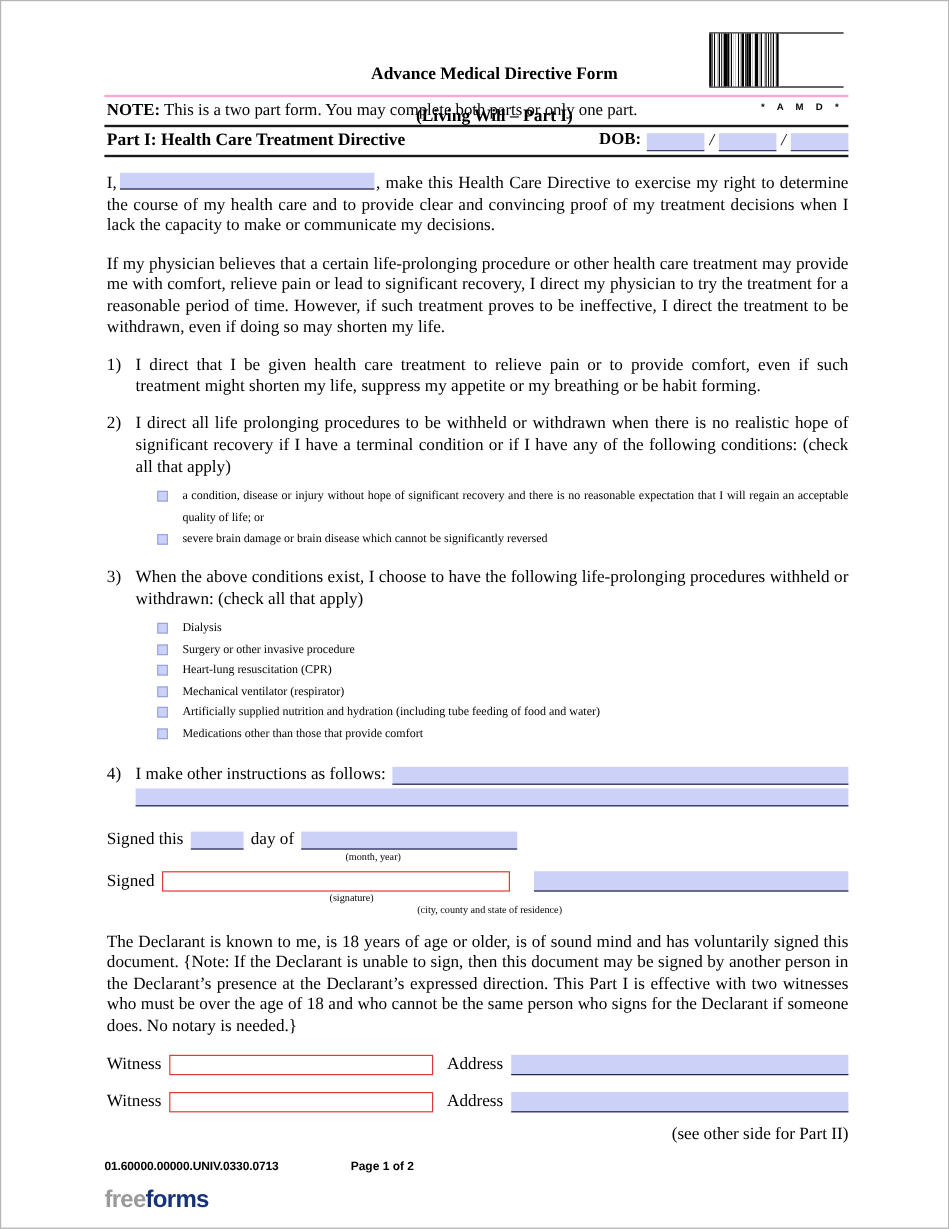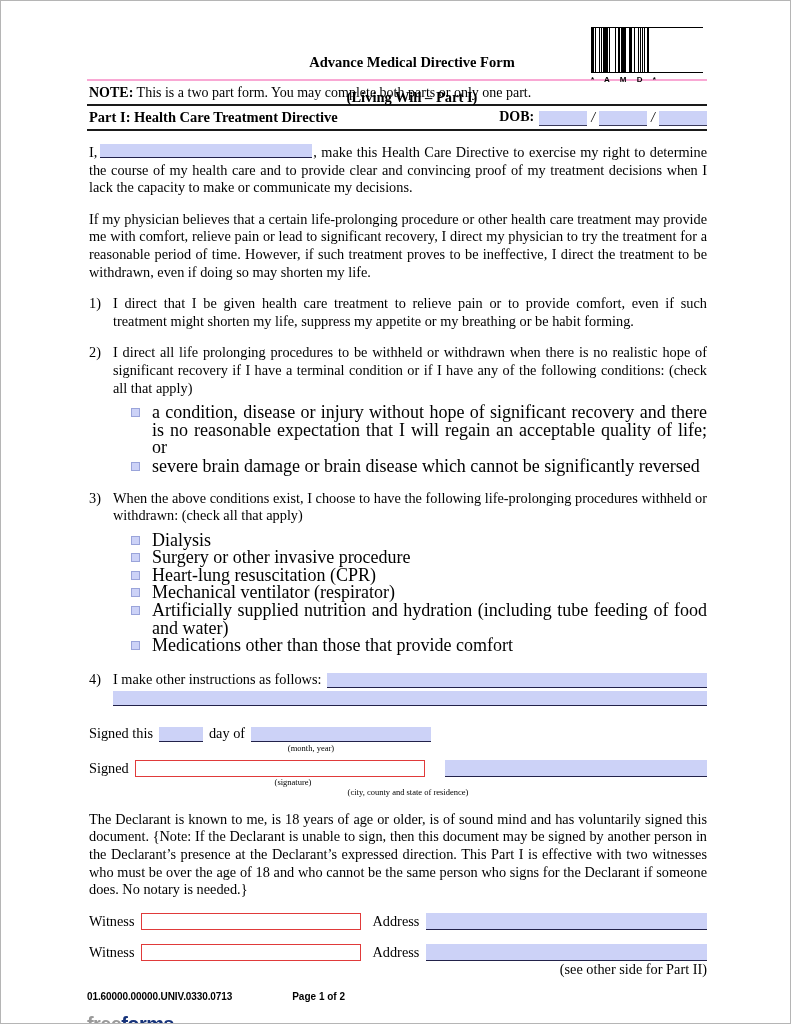--- a/index.html
+++ b/index.html
@@ -91,26 +91,26 @@
     height: 44px;
     width: 112px;
     display: flex;
     align-items: stretch;
     border-top: 1px solid #000;
     border-bottom: 1px solid #000;
     background: #fff;
   }
   .barcode i { display: block; height: 100%; }
   .barcode-text {
-    margin-top: 2px;
+    margin-top: 12px;
     font-family: "Liberation Sans", sans-serif;
     font-size: 8px;
     font-weight: bold;
     letter-spacing: 4px;
-    text-align: left;
+    text-align: right;
     color: #000;
   }
 
   
   .note-row {
     border-top: 2px solid #f9a8d4;
     border-bottom: 1px solid #1a1a1a;
     padding: 3px 0 3px 2px;
     font-size: 14px;
     line-height: 17px;
@@ -181,21 +181,21 @@
   .numitem .body {
     flex: 1 1 auto;
     text-align: justify;
   }
 
   
   .cblist { margin: 7px 0 0 44px; }
   .cbrow {
     display: flex;
     align-items: flex-start;
-    font-size: 18px;
+    font-size: 10px;
     line-height: 17.6px;
     margin-top: 1px;
   }
   .cbrow .cb {
     flex: 0 0 auto;
     width: 9px;
     height: 9px;
     margin: 4px 12px 0 0;
     background: #ccd2f7;
     border: 1px solid #9aa4da;
@@ -306,21 +306,21 @@
   .addr-field {
     flex: 1 1 auto;
     height: 16px;
     background: #ccd2f7;
     border-bottom: 1px solid #22224a;
     margin-left: 7px;
   }
   .other-side {
     text-align: right;
     font-size: 14.3px;
-    margin-top: 0;
+    margin-top: 10px;
   }
 
   
   .footer {
     margin-top: 13px;
     display: flex;
     align-items: baseline;
     font-family: "Liberation Sans", sans-serif;
     font-size: 10px;
     font-weight: bold;

